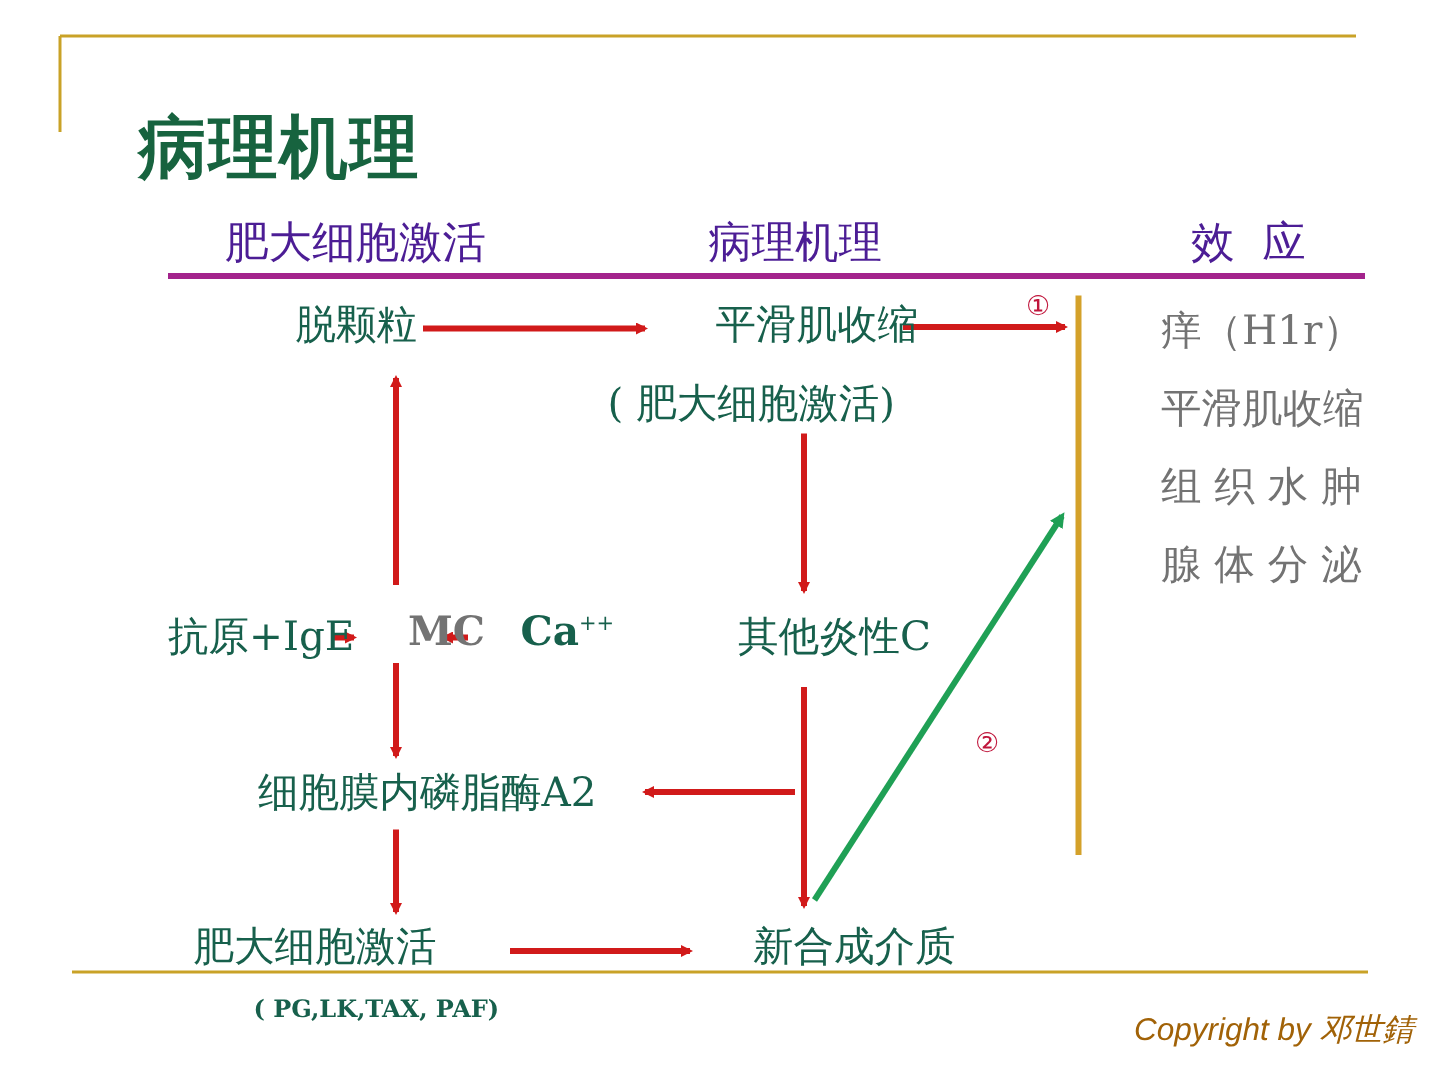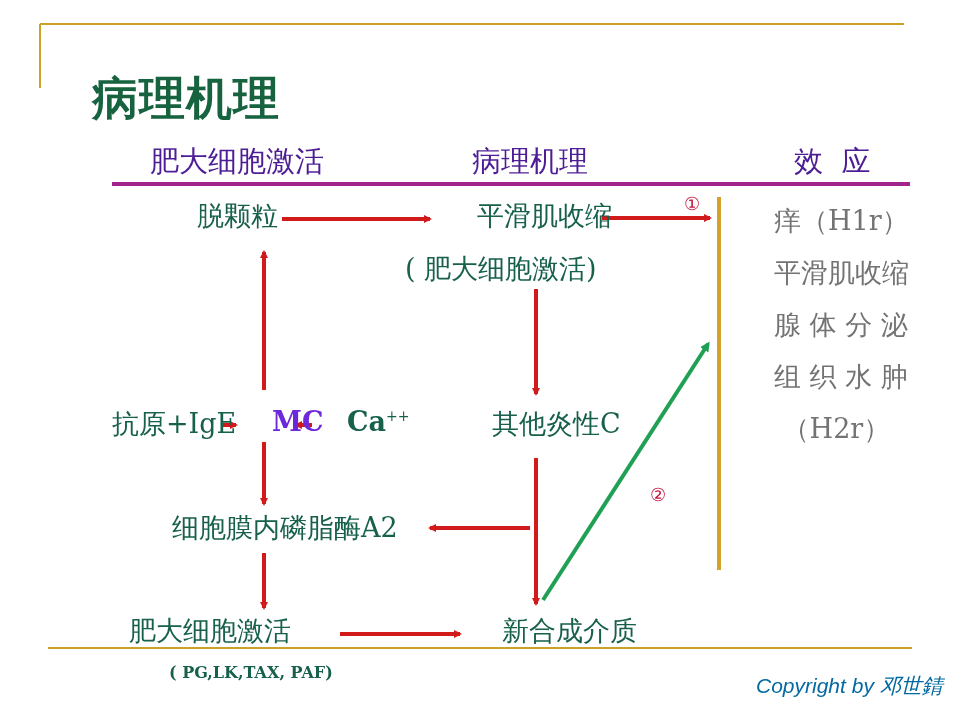--- a/index.html
+++ b/index.html
@@ -3,26 +3,26 @@
 <meta charset="utf-8">
 <style>
   html, body { margin:0; padding:0; }
   body { width:960px; height:720px; background:#ffffff; position:relative; overflow:hidden;
          font-family:"DejaVu Serif", "Liberation Serif", serif; color:#17604c; }
   .abs { position:absolute; white-space:nowrap;margin-left:32px; }
   .title { left:60px; top:68px; font-family:"DejaVu Sans", sans-serif; font-weight:bold; font-size:46px; color:#17633f; letter-spacing:1px; }
   .hdr { font-size:29px; top:142px; color:#4c1d95; }
   .node { font-size:27px; color:#17604c; }
   .bold { font-weight:bold; }
-  .red { color:#6d28d9; font-weight:bold; }
+  .red { color:#737373; font-weight:bold; }
   .sup { font-size:14px; vertical-align:super; font-weight:normal; }
   .effects { left:742px; top:195px; font-size:27px; line-height:52px; color:#737373; }
   .sub { font-size:16px; font-weight:bold; }
   .circ { font-size:18px; color:#c0163c; }
-  .copyright { left:724px; top:672px; font-family:"Liberation Sans", sans-serif; font-style:italic; font-size:21px; color:#0369a1; }
+  .copyright { left:724px; top:672px; font-family:"Liberation Sans", sans-serif; font-style:italic; font-size:21px; color:#a16207; }
   svg.lines { position:absolute; left:0; top:0; }
 </style>
 </head>
 <body>
 
 <svg class="lines" width="960" height="720">
   <defs>
     <marker id="ar" markerWidth="8" markerHeight="8" refX="6" refY="4" orient="auto" markerUnits="userSpaceOnUse">
       <path d="M0,0 L8,4 L0,8 z" fill="#d11a1a"></path>
     </marker>
@@ -76,18 +76,17 @@
 
 <div class="abs node" style="left:140px; top:510px;">细胞膜内磷脂酶A2</div>
 
 <div class="abs node" style="left:97px; top:613px;">肥大细胞激活</div>
 <div class="abs node" style="left:470px; top:613px;">新合成介质</div>
 <div class="abs sub" style="left:137px; top:663px;">( PG,LK,TAX, PAF)</div>
 
 <div class="abs effects">
   <div>痒（H1r）</div>
   <div>平滑肌收缩</div>
+  <div>组 织 水 肿</div>
   <div>腺 体 分 泌</div>
-  <div>组 织 水 肿</div>
-  <div style="white-space:pre;"> （H2r）</div>
 </div>
 
 <div class="abs copyright">Copyright by 邓世錆</div>
 
 </body></html>

